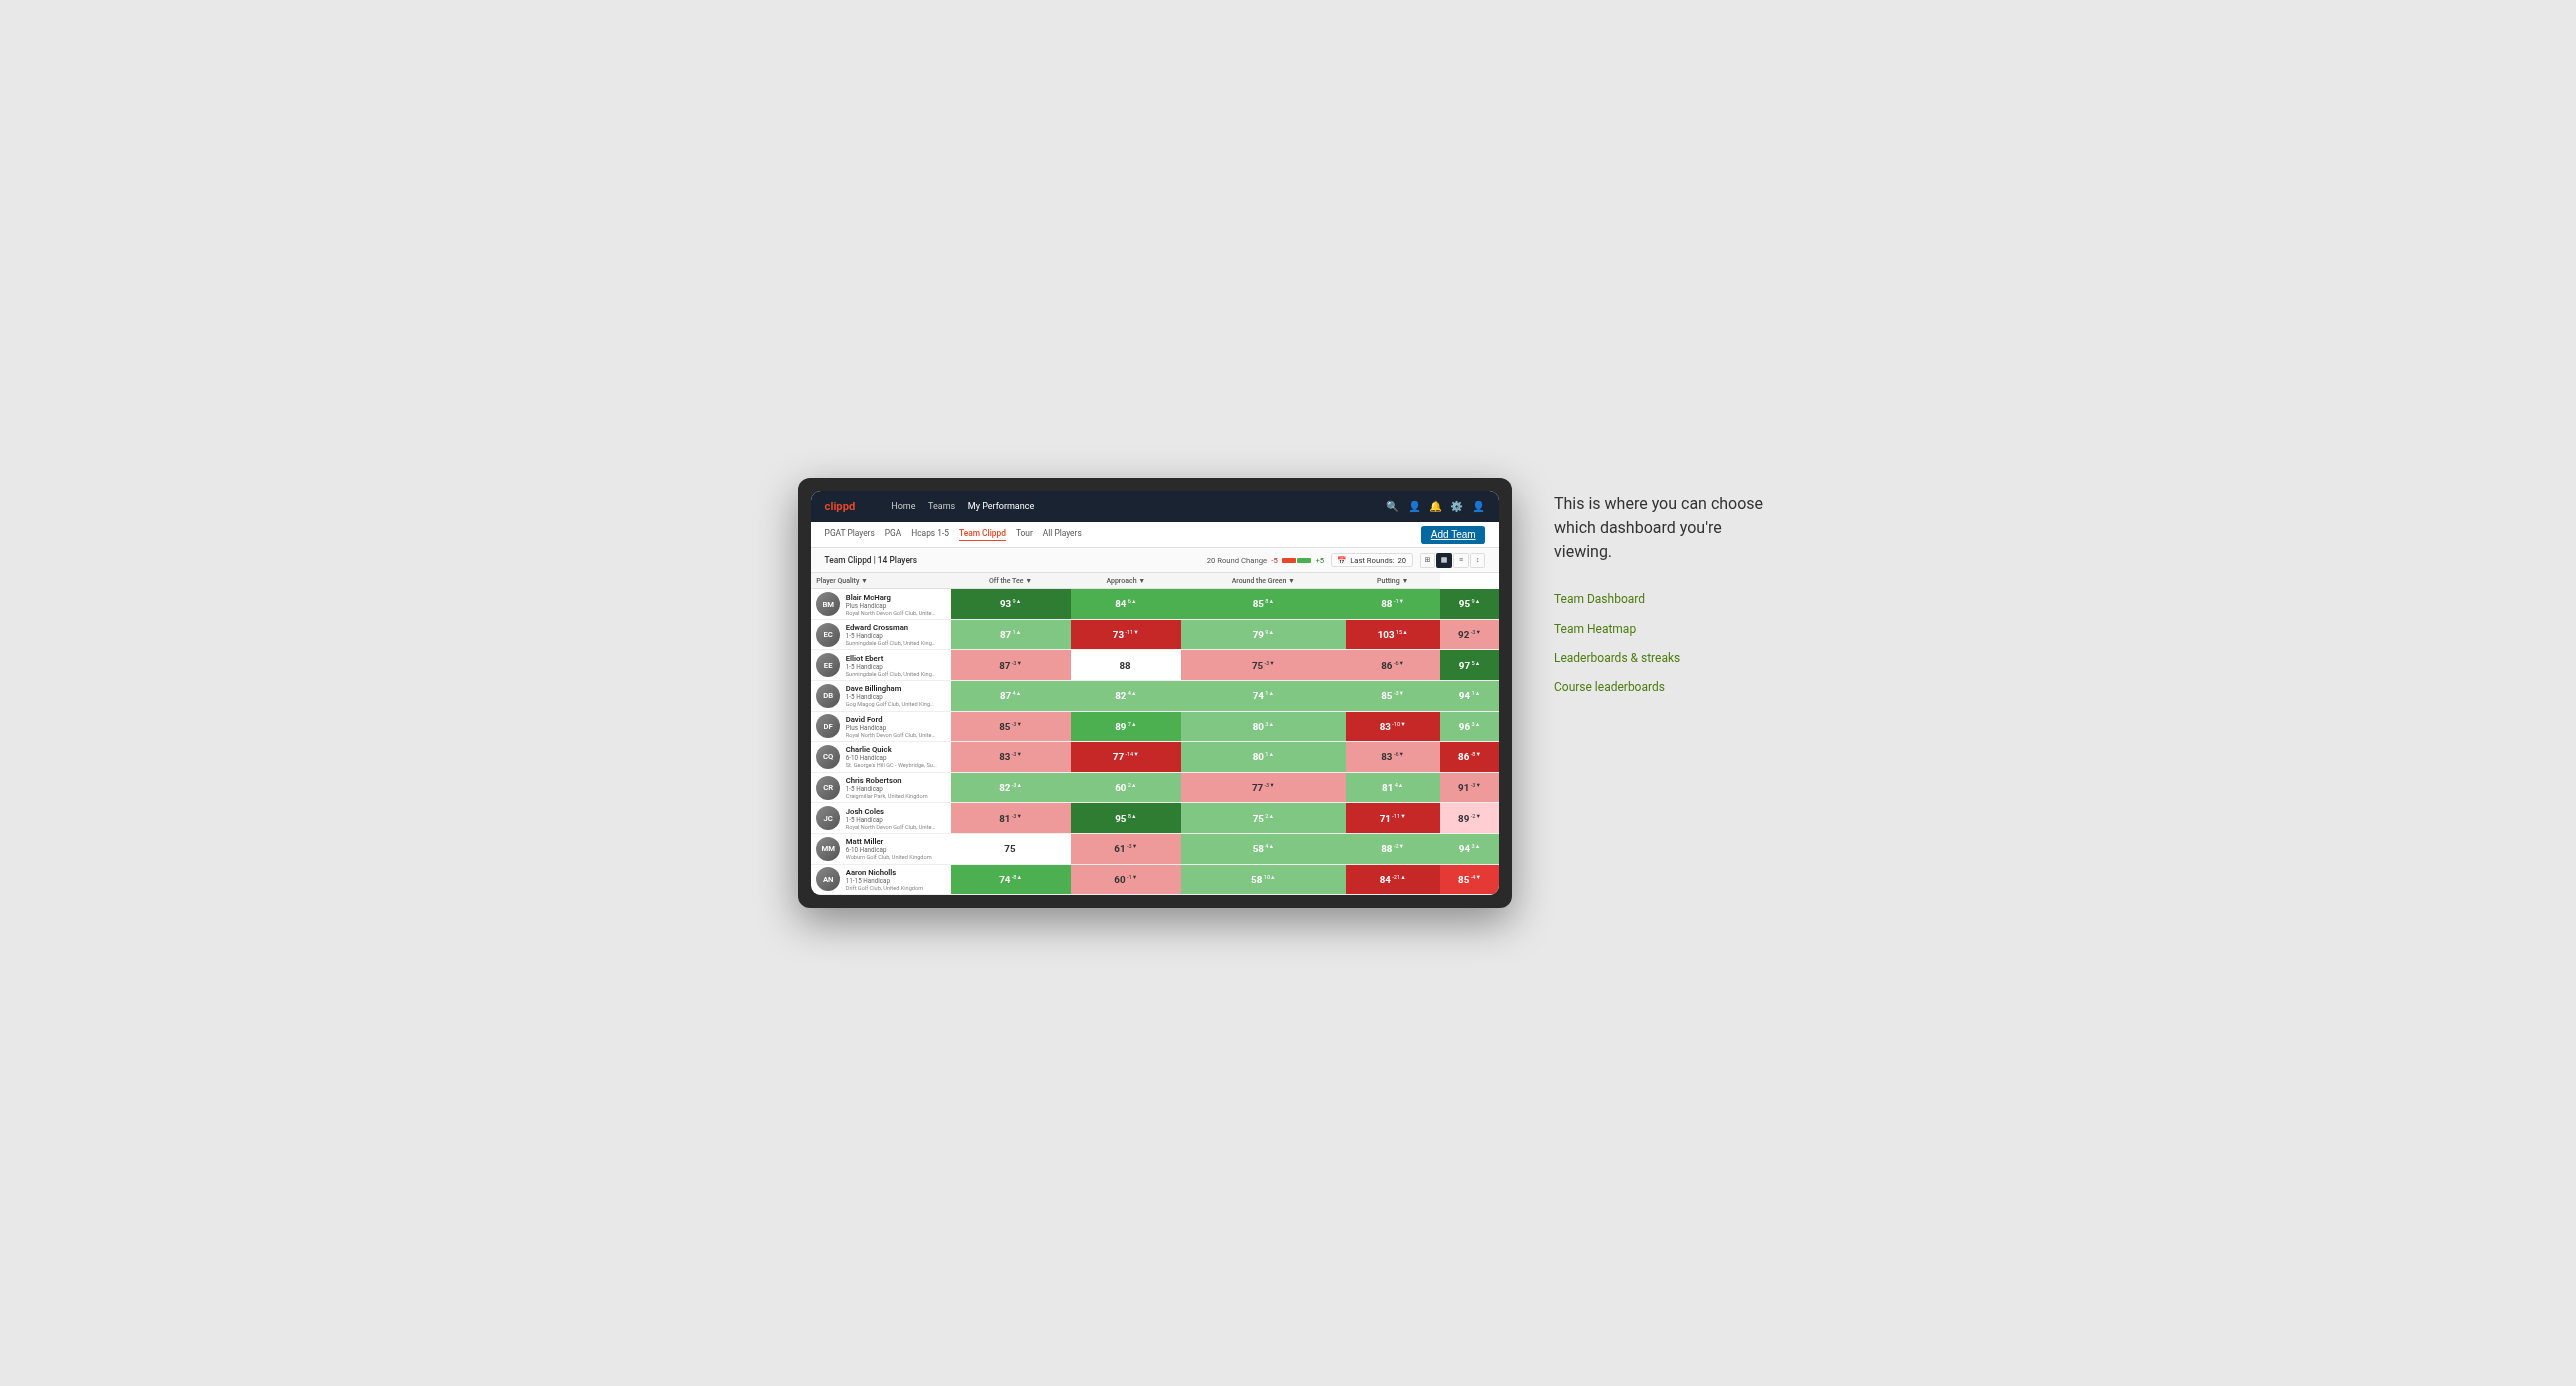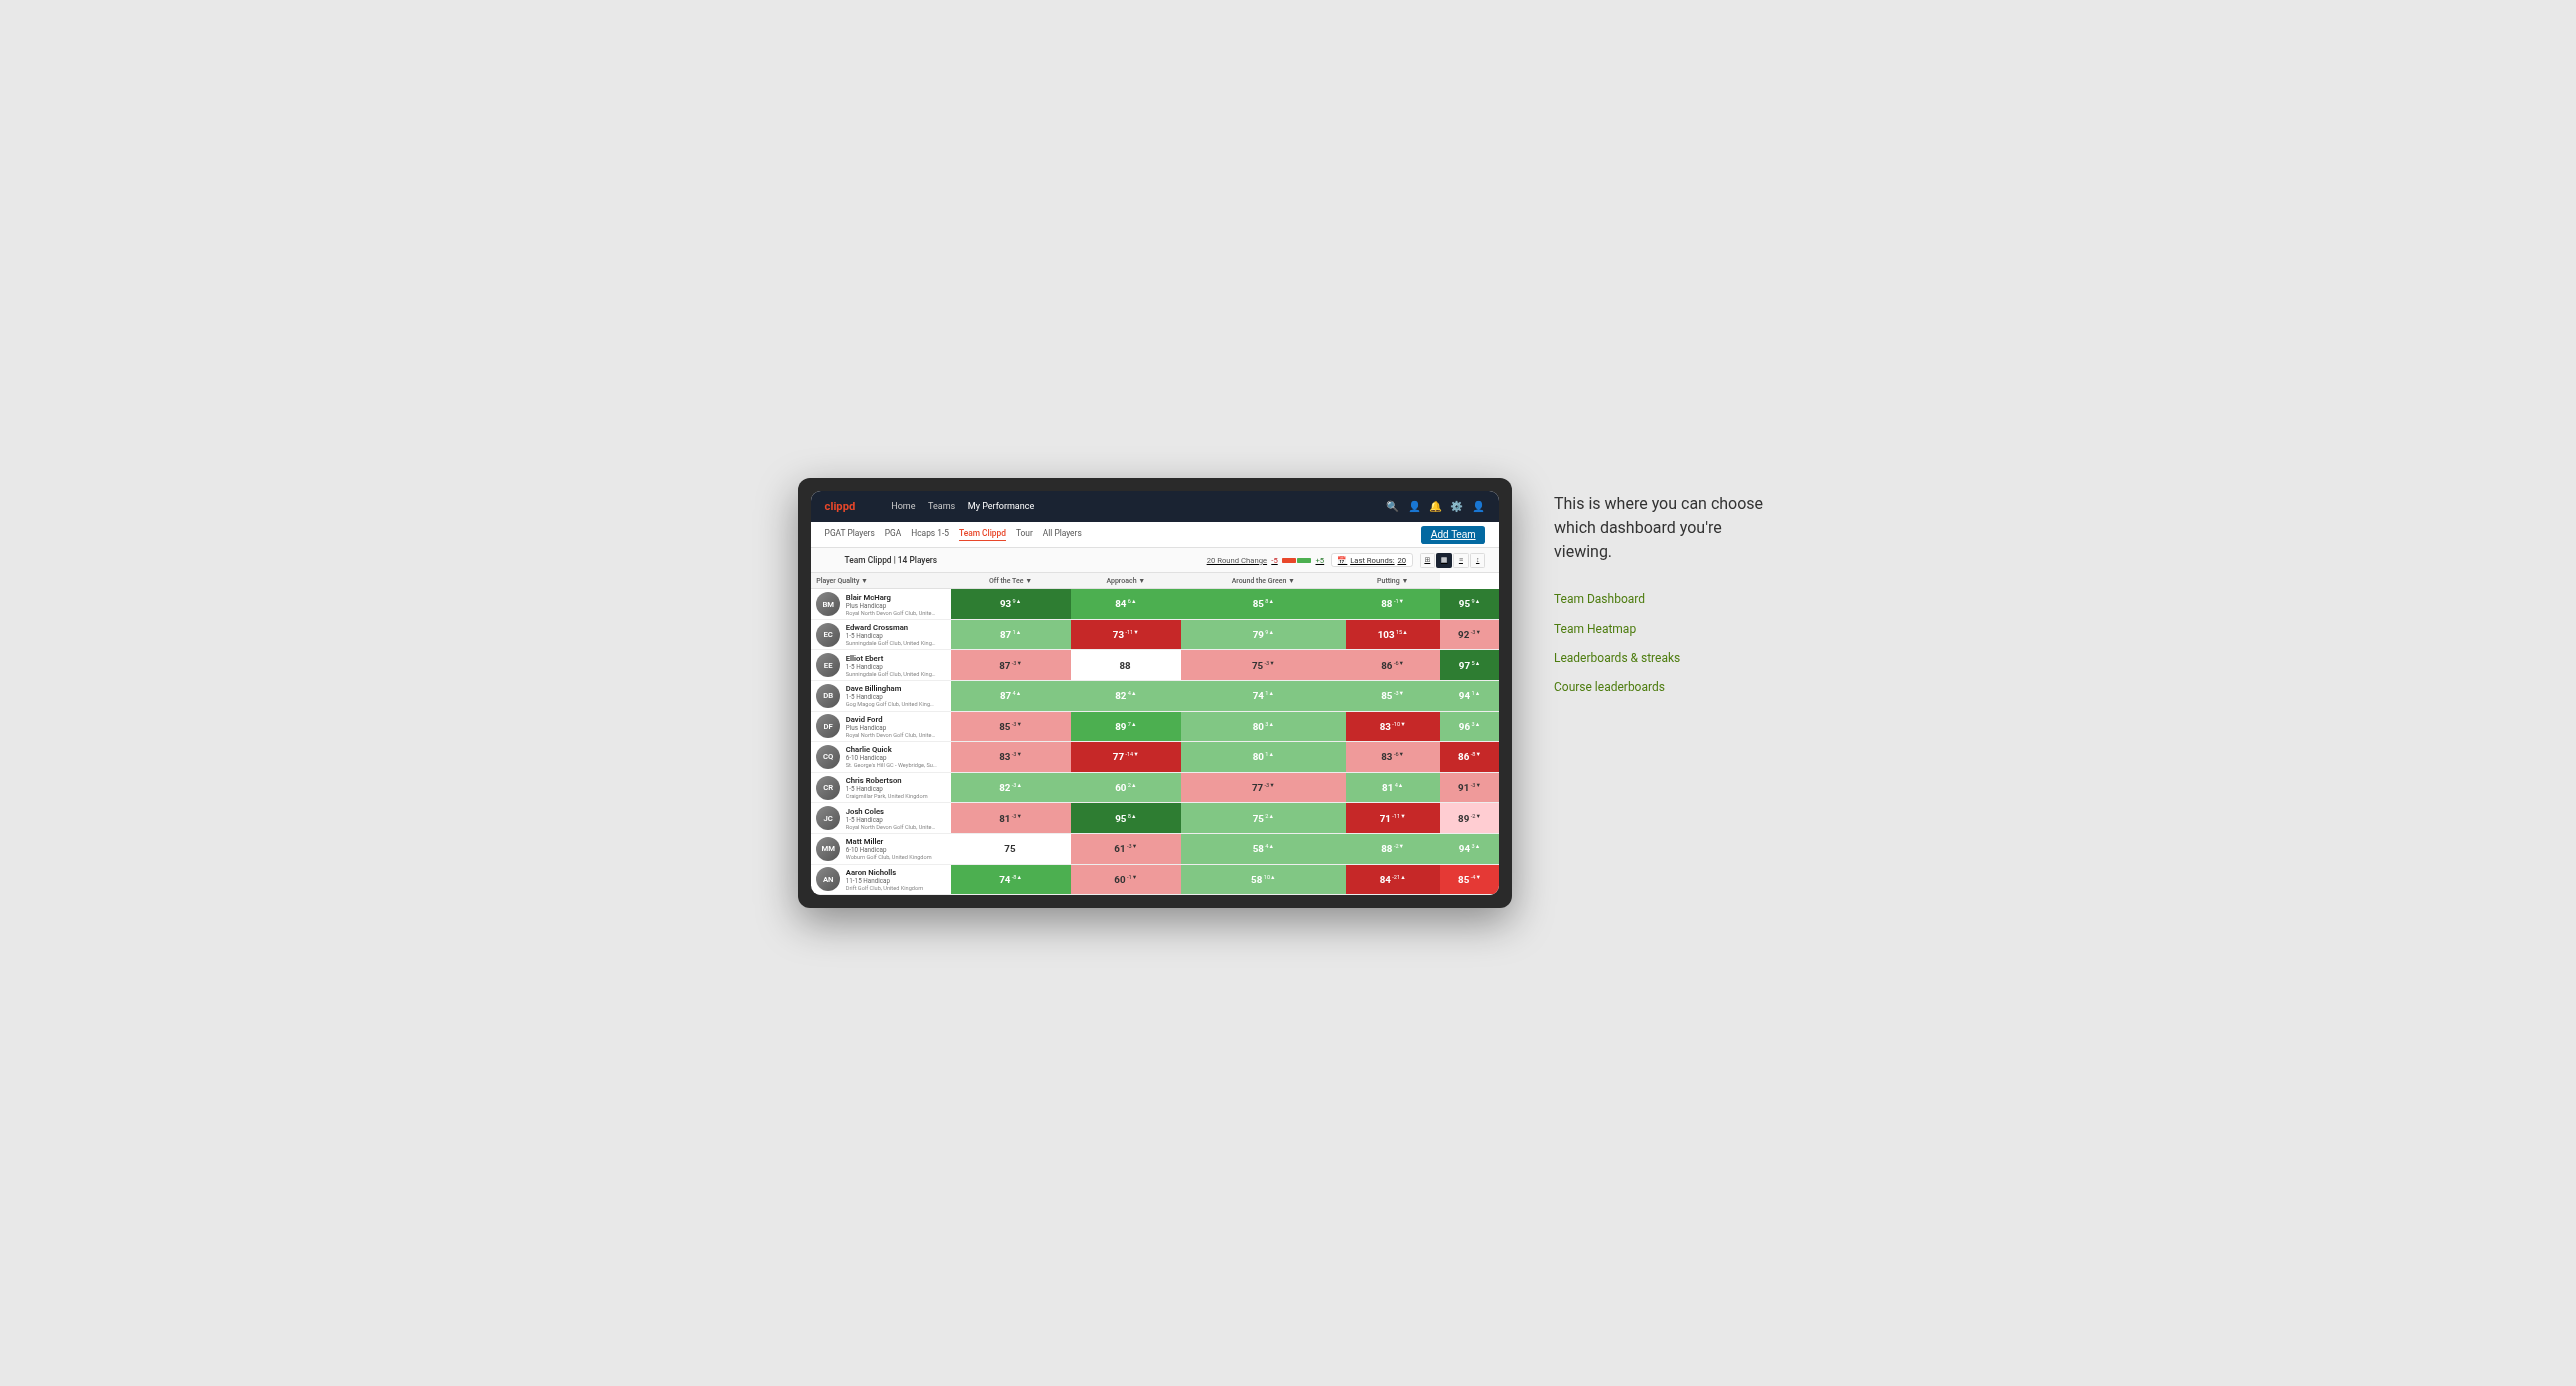--- a/index.html
+++ b/index.html
@@ -130,28 +130,26 @@
       padding: 4.2px 14px;
       border-bottom: 0.7px solid #e0e0e0;
       background: #fafafa;
     }
 
     .team-name {
       font-size: 8.4px;
       color: #333;
       font-weight: 500;
       flex: 1;
-      margin-left: 20px;
     }
 
     .team-controls {
       display: flex;
       align-items: center;
       gap: 7px;
-      text-decoration: underline;
     }
 
     .round-change {
       display: flex;
       align-items: center;
       gap: 4.2px;
       font-size: 7.7px;
       color: #555;
     }
 

